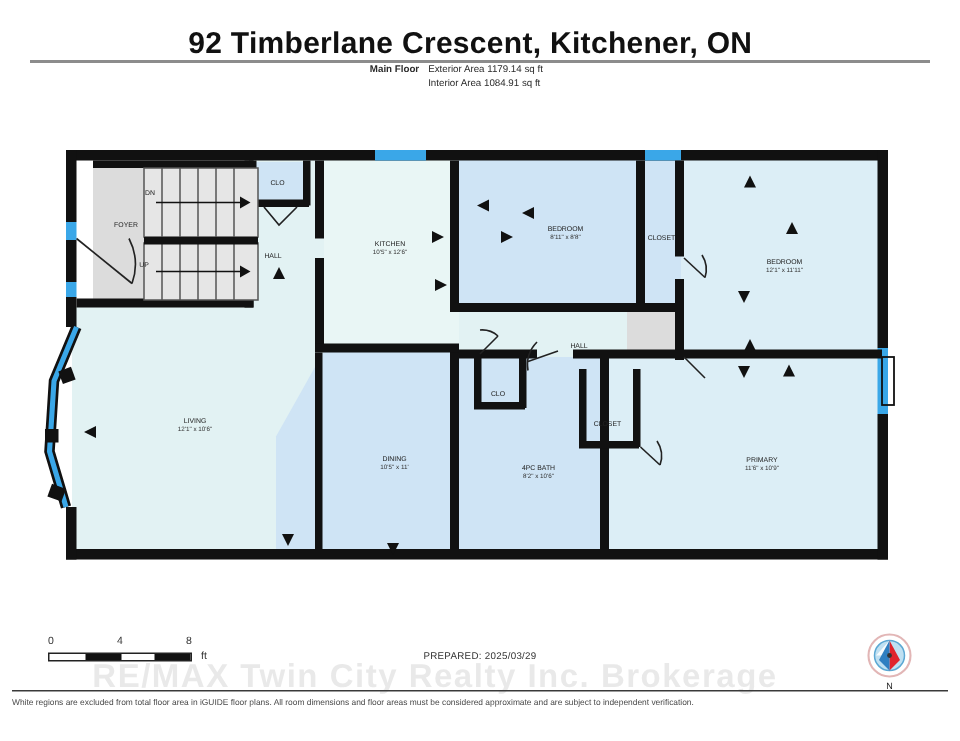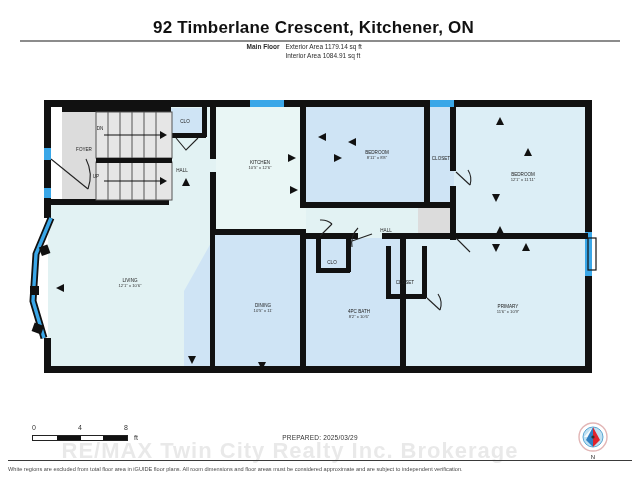--- a/index.html
+++ b/index.html
@@ -10,21 +10,21 @@
     color:#1a1a1a;
     position:relative;
     overflow:hidden;
   }
   #page{position:absolute;left:0;top:0;width:640px;height:494px;}
 
   
   .title{
     position:absolute;left:0;top:18px;width:627px;
     text-align:center;
-    font-size:17px;font-weight:bold;letter-spacing:.2px;
+    font-size:20px;font-weight:bold;letter-spacing:.2px;
     color:#111;
   }
   .title-rule{
     position:absolute;left:20px;top:40px;width:600px;height:2px;
     background:#8c8c8c;
   }
   .meta{
     position:absolute;left:0;top:42px;width:640px;
     text-align:center;
     font-size:6.5px;line-height:9px;color:#2b2b2b;

